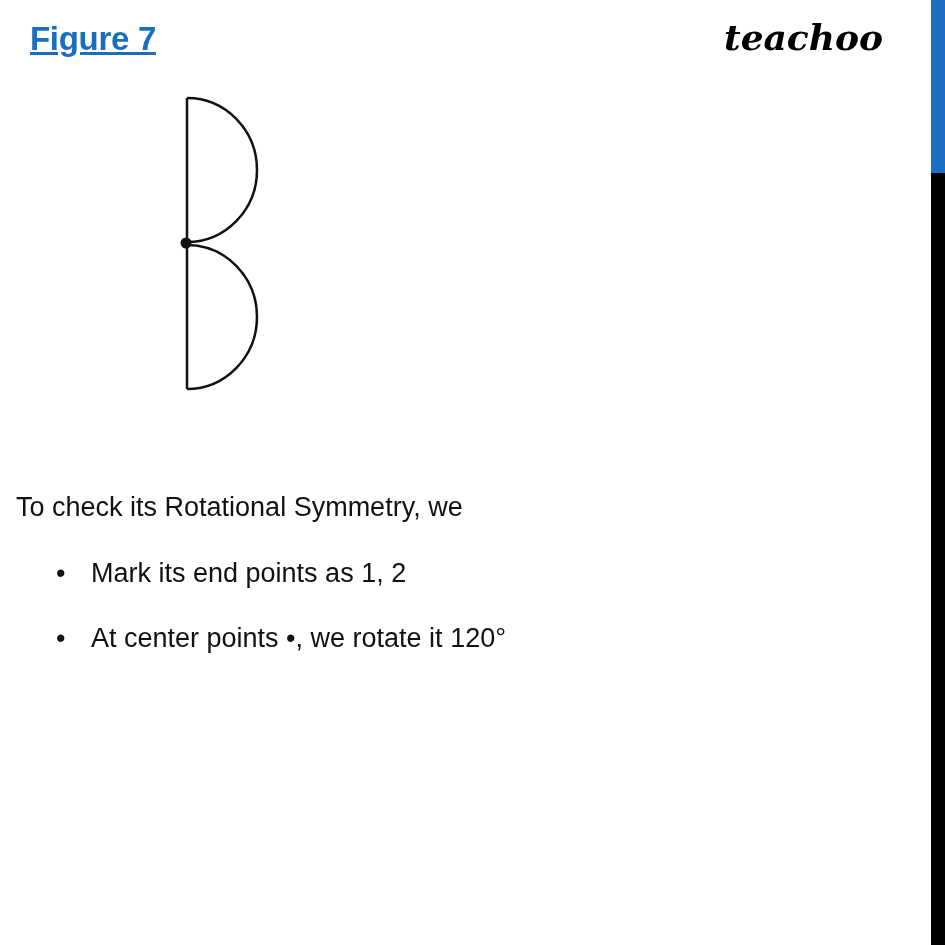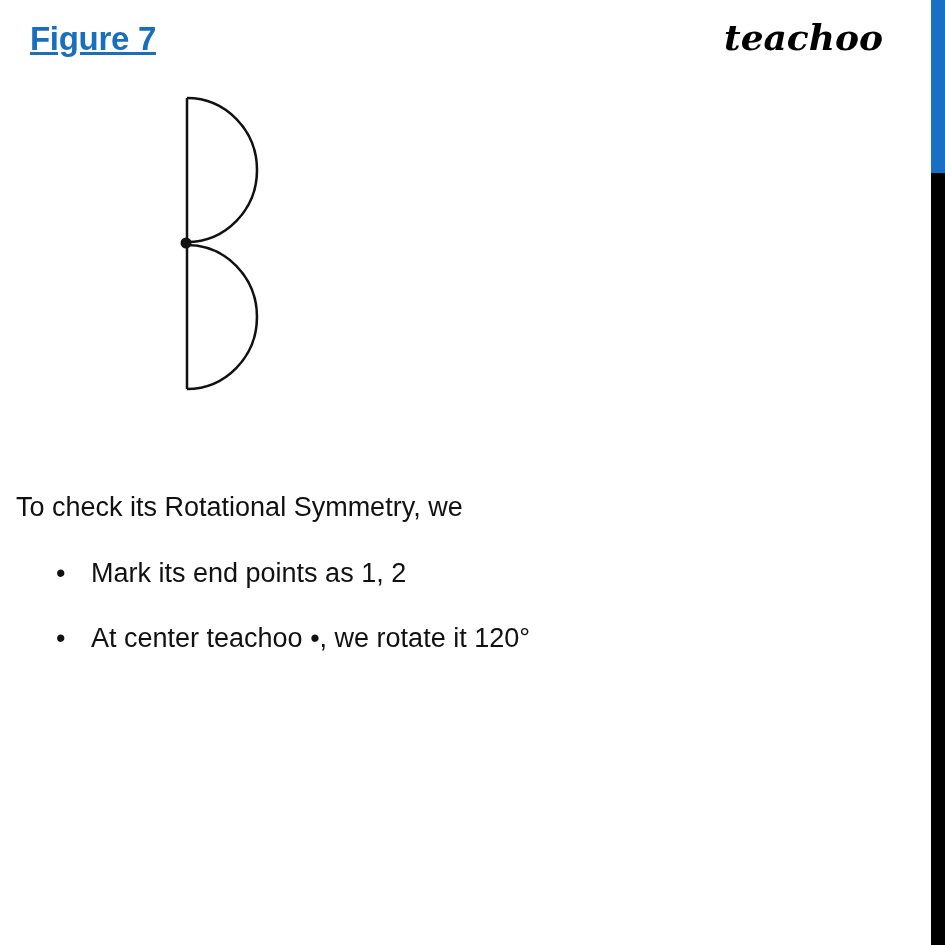--- a/index.html
+++ b/index.html
@@ -66,16 +66,16 @@
 
 <div class="text-block">
   <p class="intro">To check its Rotational Symmetry, we</p>
   <ul class="bullets">
     <li class="b1">
       <span class="dot">•</span>
       <span class="content"><strong>Mark its end points</strong><span> as 1, 2</span></span>
     </li>
     <li class="b2">
       <span class="dot">•</span>
-      <span class="content"><span style="white-space:pre">At center teachoo •, we rotate it </span><strong>120°</strong></span>
+      <span class="content"><span style="white-space:pre">At center points •, we rotate it </span><strong>120°</strong></span>
     </li>
   </ul>
 </div>
 
 </body></html>

